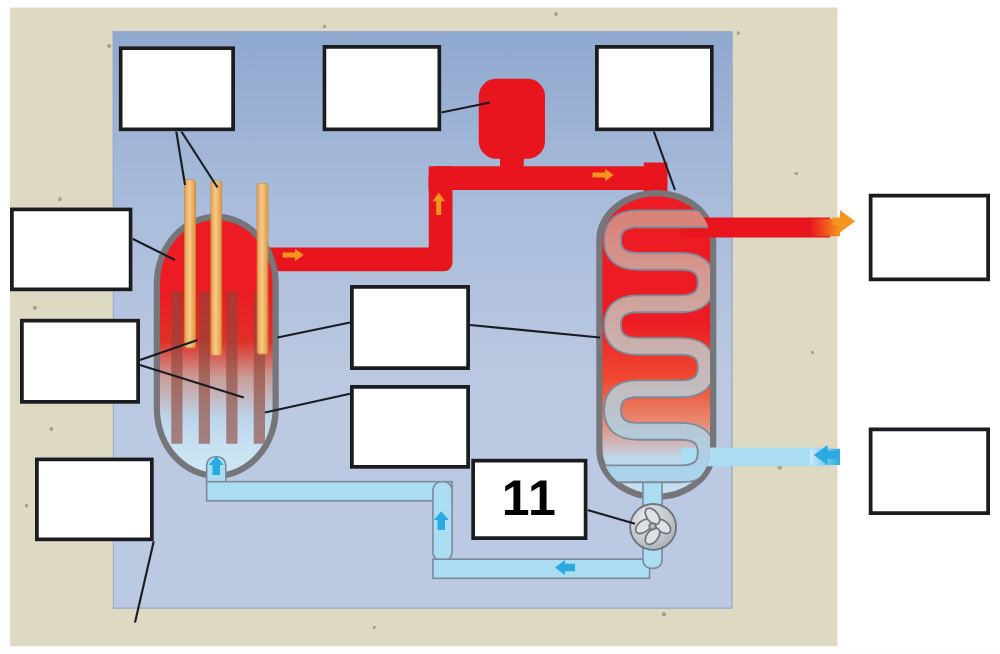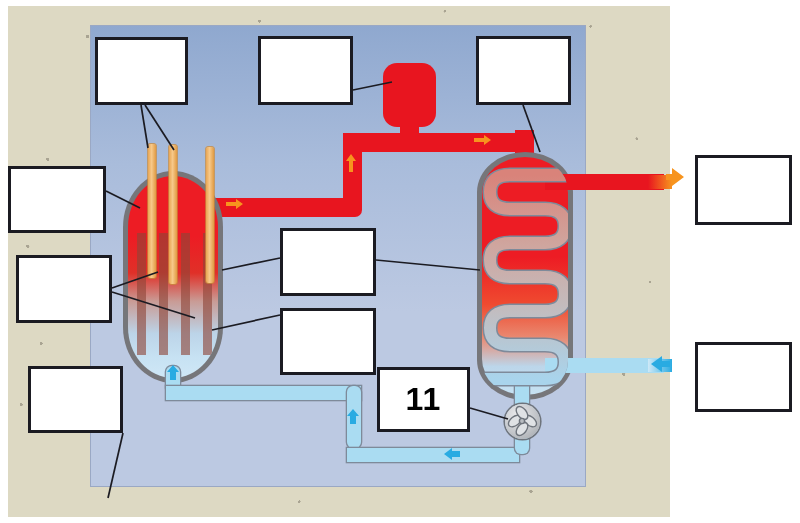--- a/index.html
+++ b/index.html
@@ -100,21 +100,21 @@
     position:absolute;left:505px;top:404px;width:35px;height:35px;border-radius:50%;
     background:radial-gradient(circle at 35% 30%,#e9eaec 0%,#c3c6ca 55%,#9fa3a8 100%);
     box-shadow:0 0 0 1.6px #6e747c;
   }
 
   
   .lbox{
     position:absolute;background:#ffffff;border:3px solid #1b1b22;
     box-sizing:border-box;
     display:flex;align-items:center;justify-content:center;
-    font-size:32px;font-weight:bold;color:#000;
+    font-size:40px;font-weight:bold;color:#000;
     letter-spacing:1px;
   }
 
   
   #overlay{position:absolute;left:0;top:0;width:800px;height:523px;pointer-events:none;}
 </style>
 </head>
 <body>
 
 <div id="stage">

